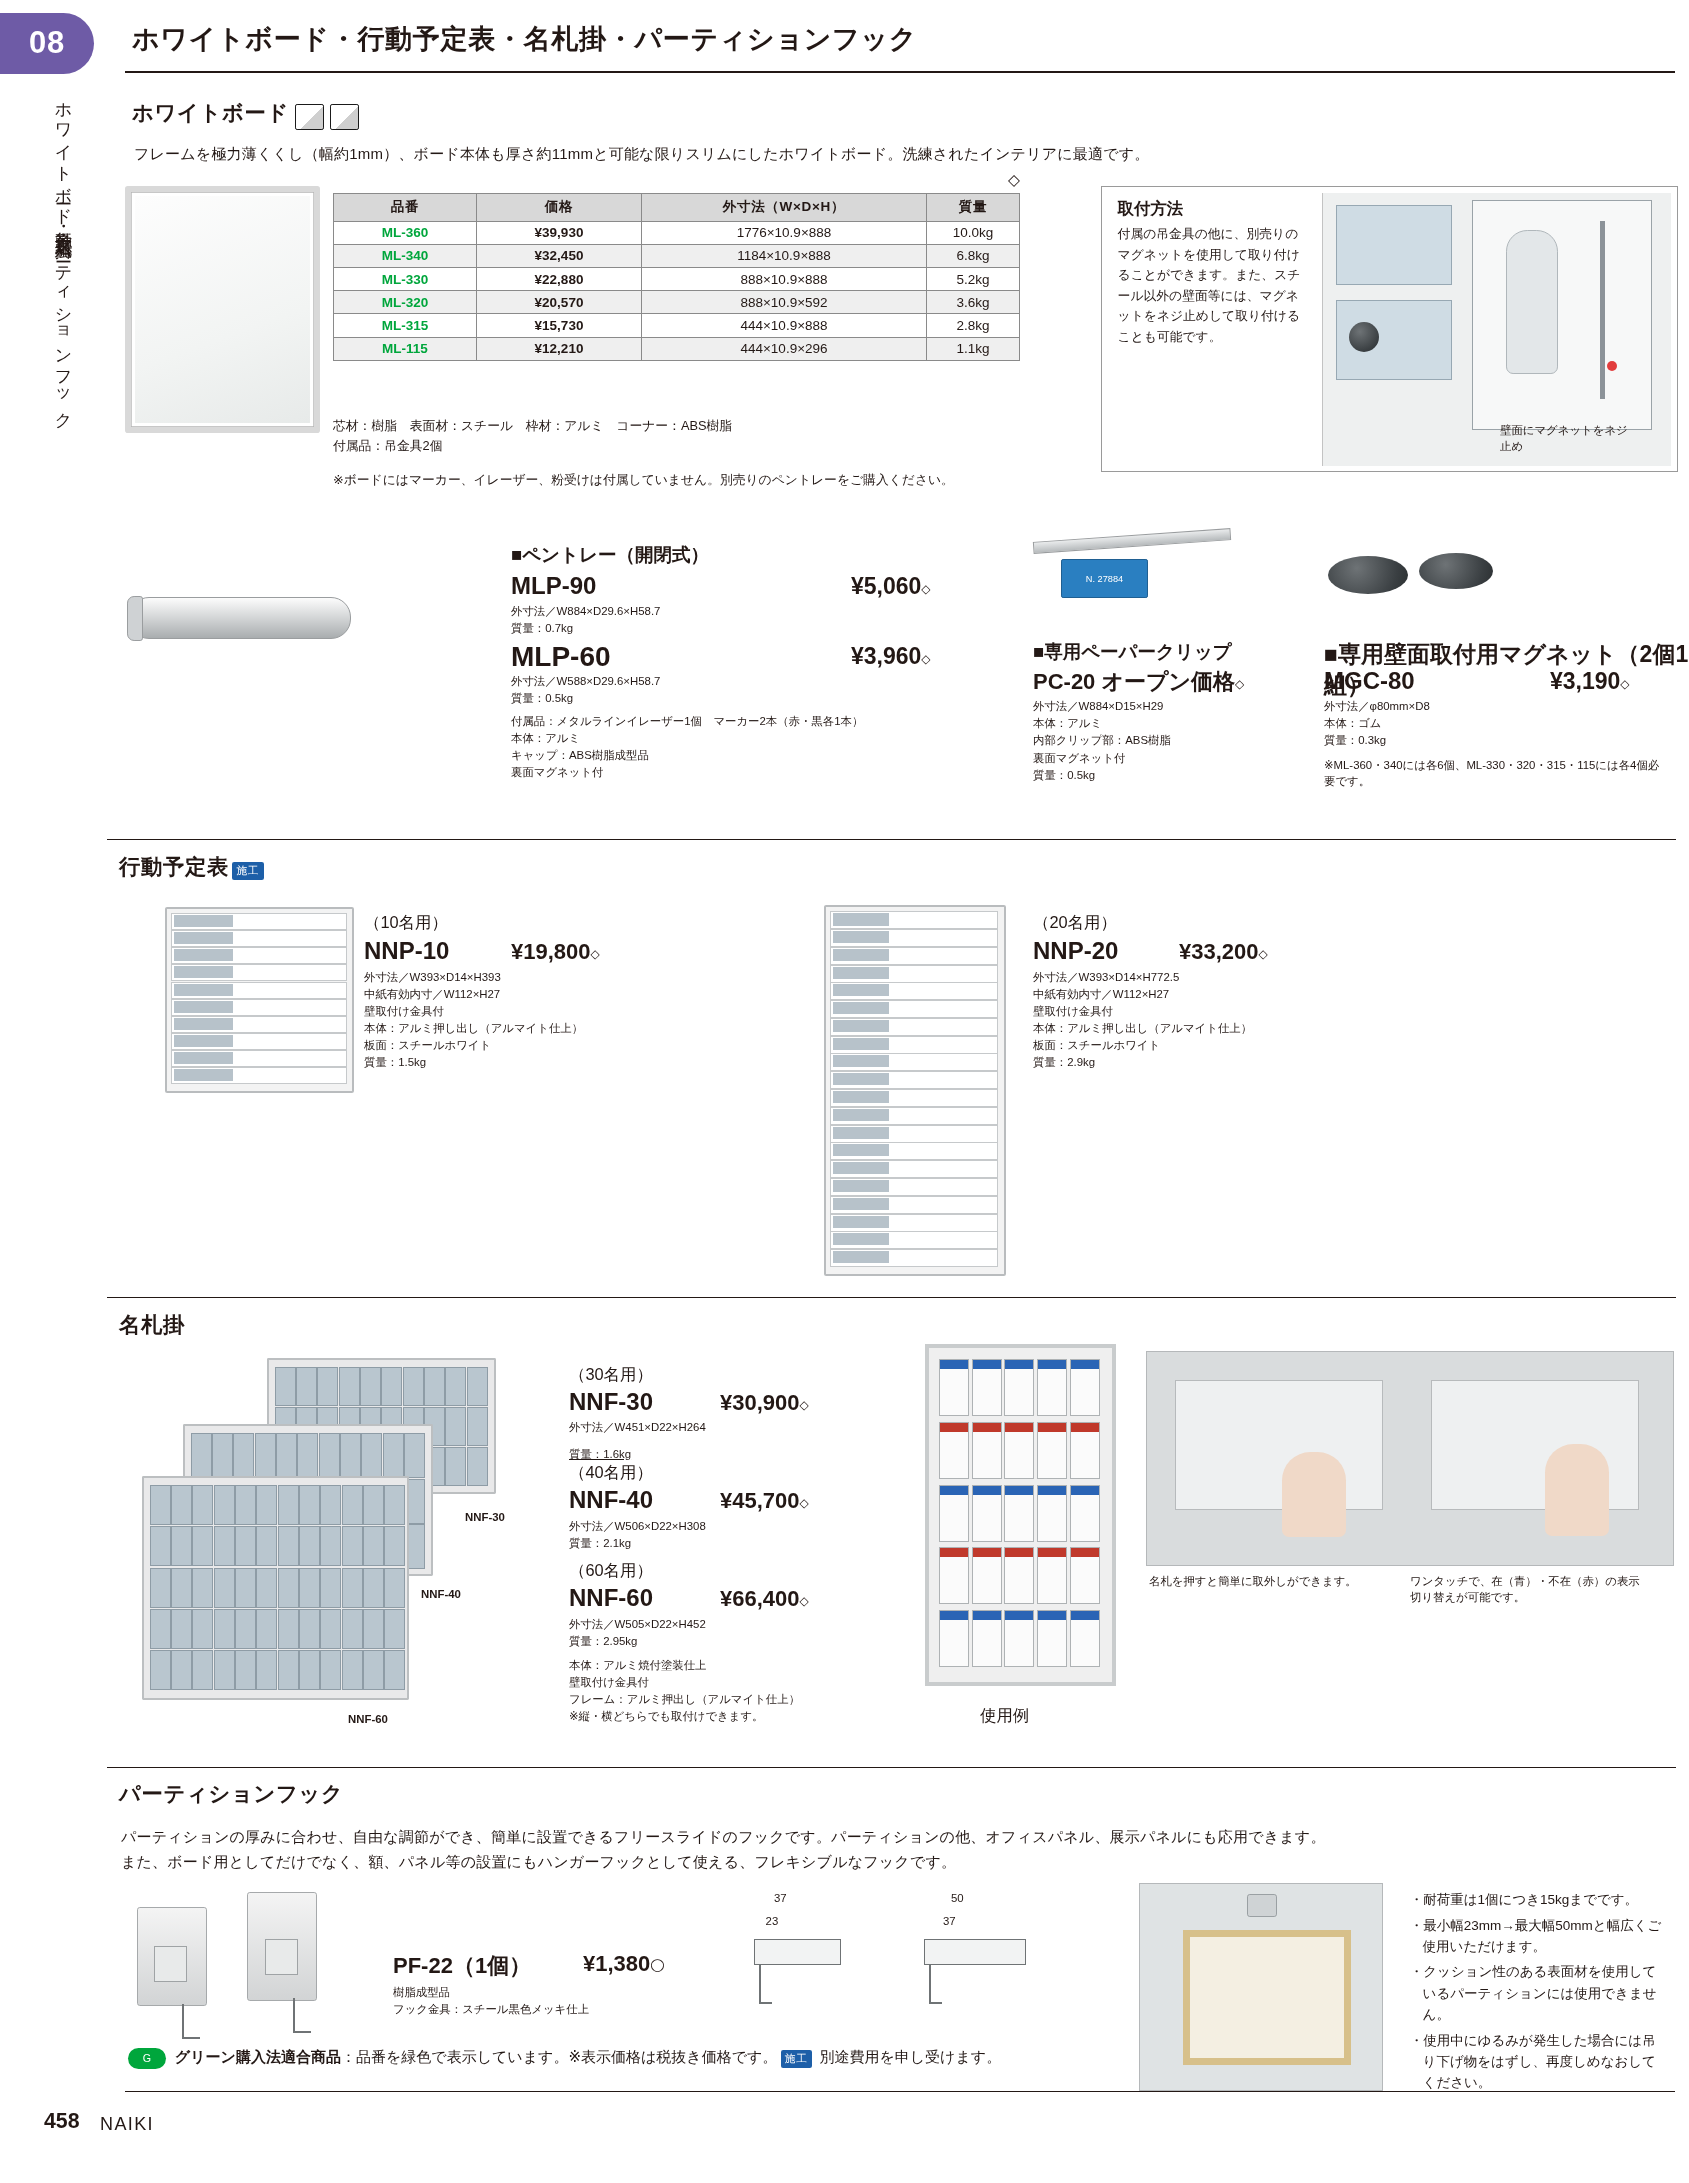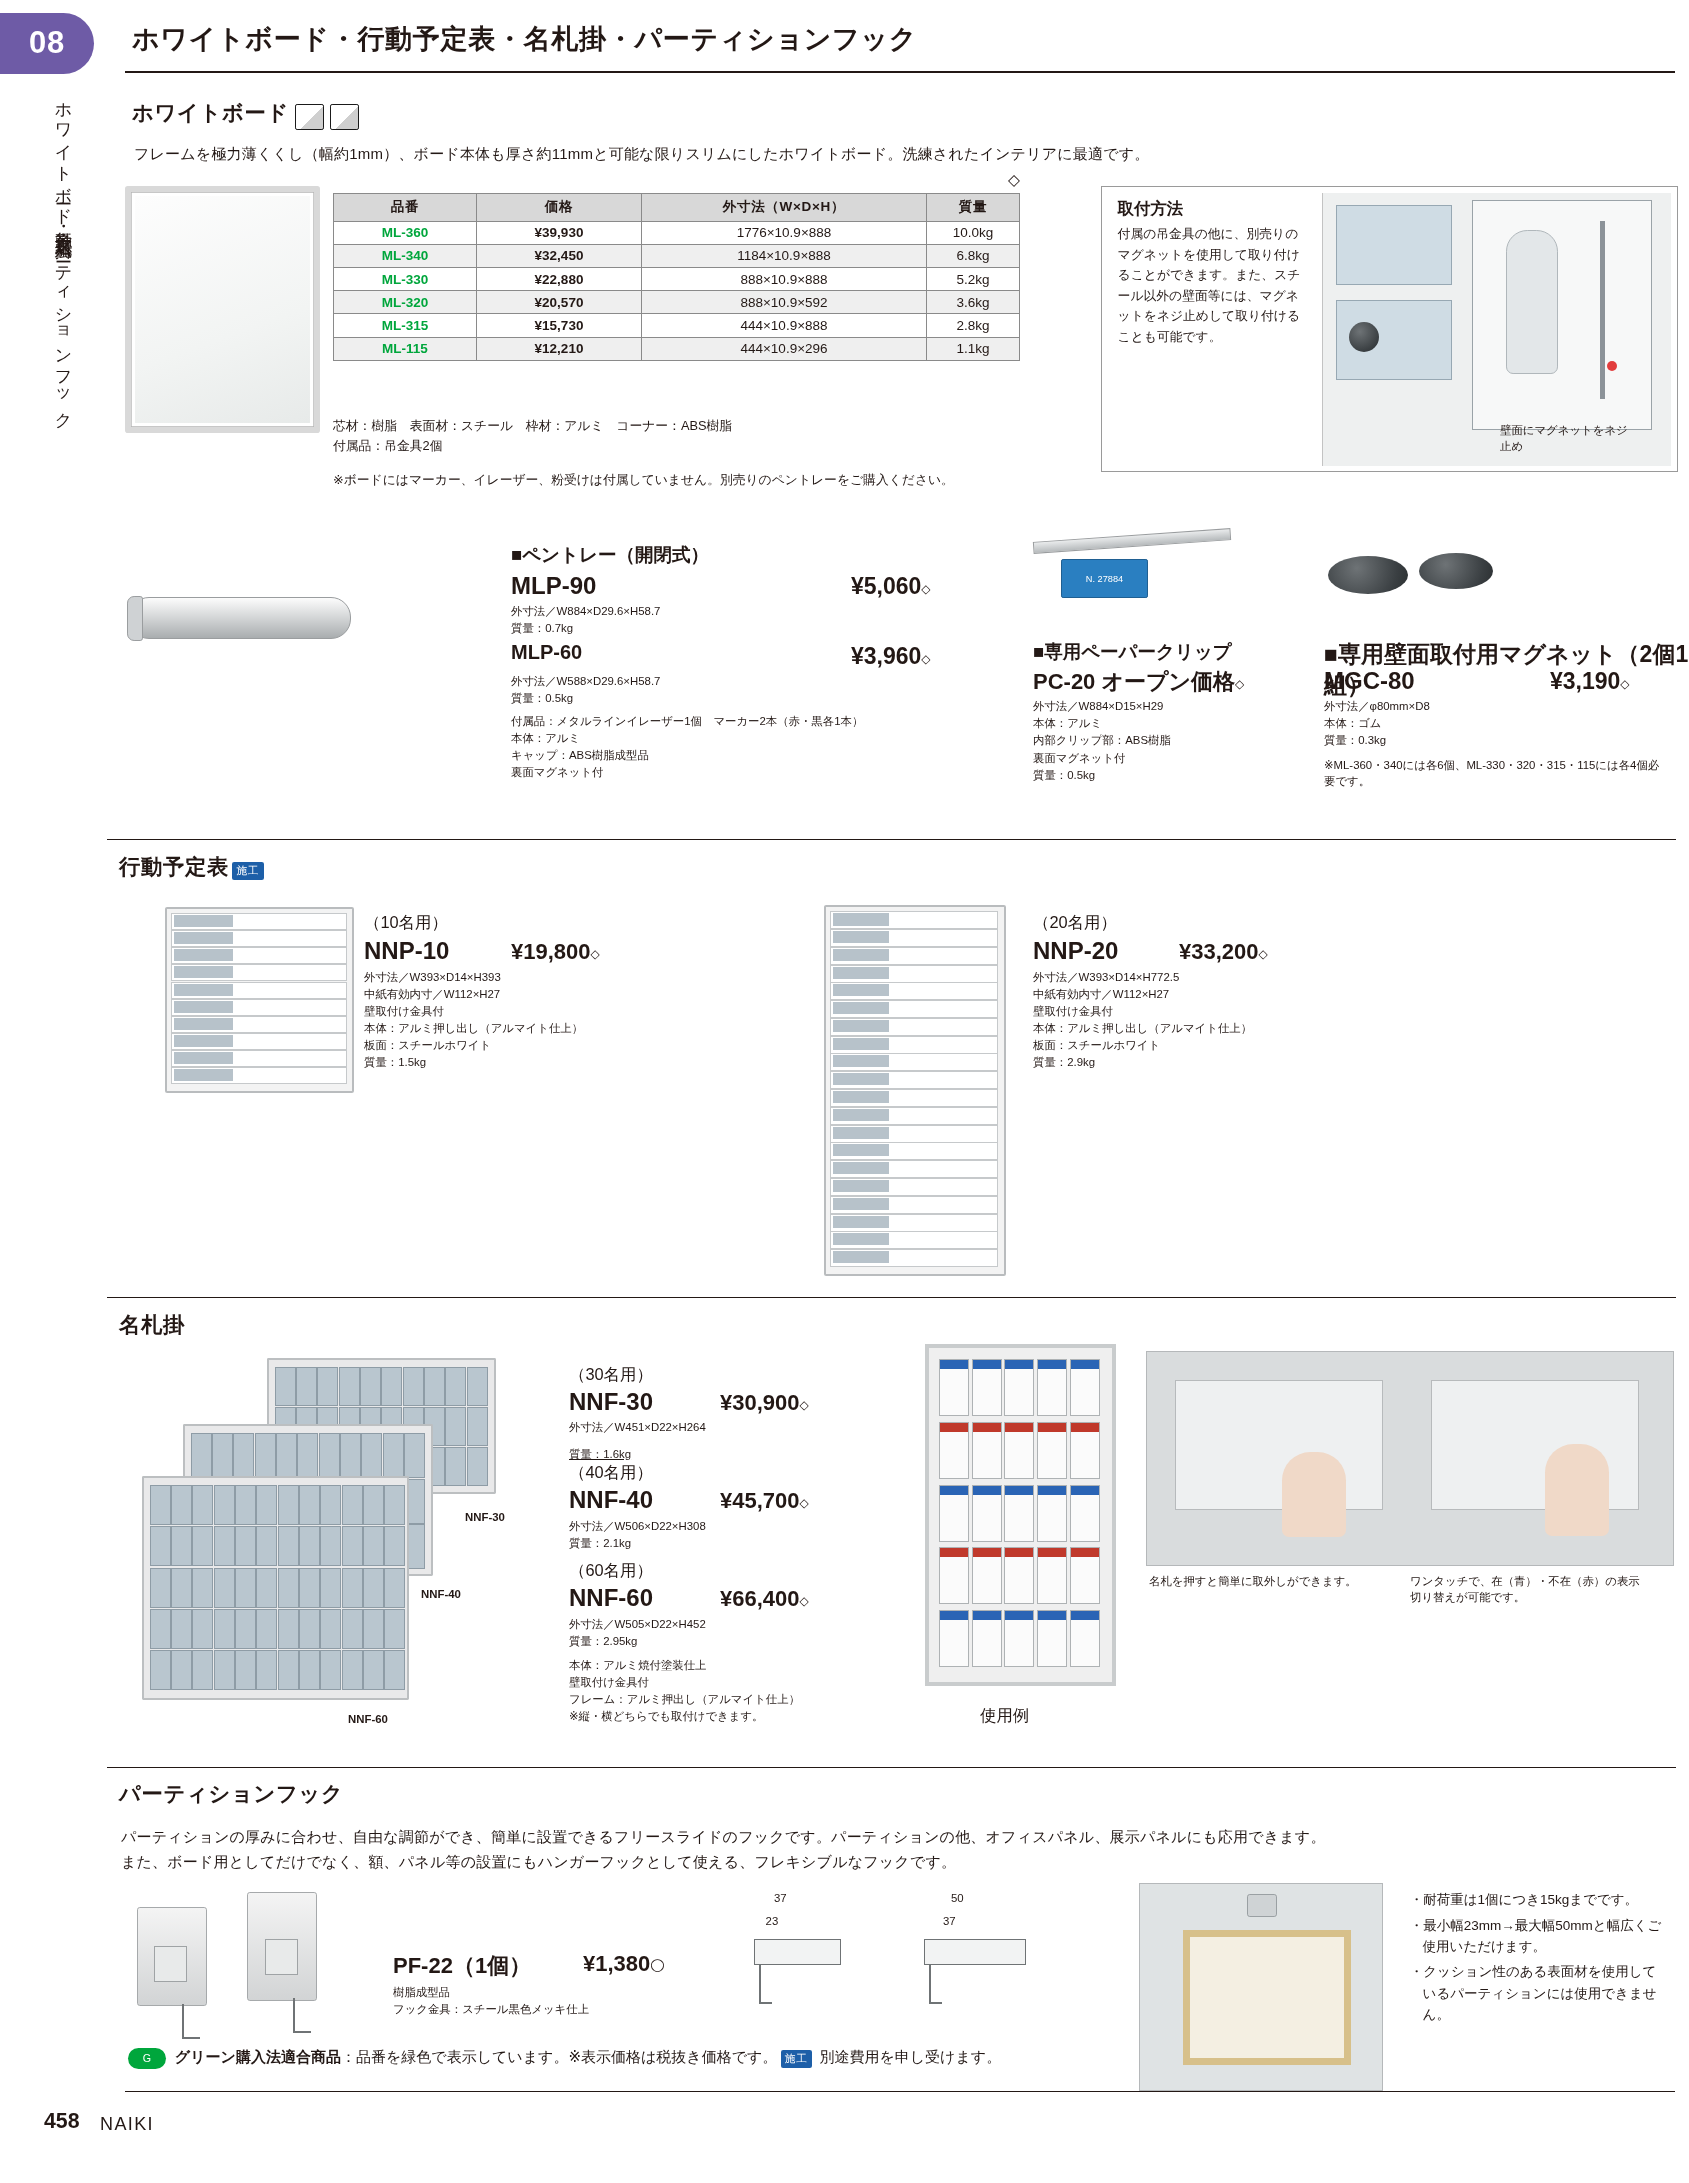--- a/index.html
+++ b/index.html
@@ -232,21 +232,21 @@
 
   <div class="abs b" style="left:511px;top:542px;font-size:18.5px;">■ペントレー（開閉式）</div>
 
   <div class="abs b" style="left:511px;top:572px;font-size:24px;">MLP-90</div>
   <div class="abs b" style="left:851px;top:573px;font-size:23px;">
     <span>¥5,060</span><span class="diamond">◇</span>
   </div>
   <div class="abs tiny" style="left:511px;top:603px;">外寸法／W884×D29.6×H58.7</div>
   <div class="abs tiny" style="left:511px;top:620px;">質量：0.7kg</div>
 
-  <div class="abs b" style="left:511px;top:641px;font-size:20px;">MLP-60</div>
+  <div class="abs b" style="left:511px;top:641px;font-size:28px;">MLP-60</div>
   <div class="abs b" style="left:851px;top:643px;font-size:23px;">
     <span>¥3,960</span><span class="diamond">◇</span>
   </div>
   <div class="abs tiny" style="left:511px;top:673px;">外寸法／W588×D29.6×H58.7</div>
   <div class="abs tiny" style="left:511px;top:690px;">質量：0.5kg</div>
   <div class="abs tiny" style="left:511px;top:713px;">付属品：メタルラインイレーザー1個　マーカー2本（赤・黒各1本）</div>
   <div class="abs tiny" style="left:511px;top:730px;">本体：アルミ</div>
   <div class="abs tiny" style="left:511px;top:747px;">キャップ：ABS樹脂成型品</div>
   <div class="abs tiny" style="left:511px;top:764px;">裏面マグネット付</div>
 
@@ -691,20 +691,21 @@
 
   <div class="photo" style="left:1139px;top:1883px;width:242px;height:206px;background:#dfe3e4;">
     <div class="abs" style="left:43px;top:46px;width:154px;height:121px;background:#f4efe2;border:7.1px solid #d7c08a;"></div>
     <div class="abs" style="left:107px;top:10px;width:28.4px;height:21.3px;background:#cfd3d5;border:0.7px solid #9aa0a3;border-radius:2.8px;"></div>
   </div>
   <div class="abs" style="left:1407px;top:1889px;width:262px;">
     <ul class="notes">
       <li>・耐荷重は1個につき15kgまでです。</li>
       <li>・最小幅23mm→最大幅50mmと幅広くご使用いただけます。</li>
       <li>・クッション性のある表面材を使用しているパーティションには使用できません。</li>
+      <li>・使用中にゆるみが発生した場合には吊り下げ物をはずし、再度しめなおしてください。</li>
     </ul>
   </div>
 
   <div class="abs" style="left:128px;top:2048px;">
     <span style="display:inline-block;width:38px;height:21.3px;background:#00a63c;border-radius:10.7px;color:#fff;font-size:10.7px;text-align:center;line-height:21.3px;">G</span>
     <span class="b" style="font-size:15px;margin-left:5.7px;">グリーン購入法適合商品</span><span style="font-size:15px;">：品番を緑色で表示しています。※表示価格は税抜き価格です。</span>
     <span class="badge-blue">施工</span>
     <span style="font-size:15px;margin-left:4.3px;">別途費用を申し受けます。</span>
   </div>
   <div class="footer-line"></div>

